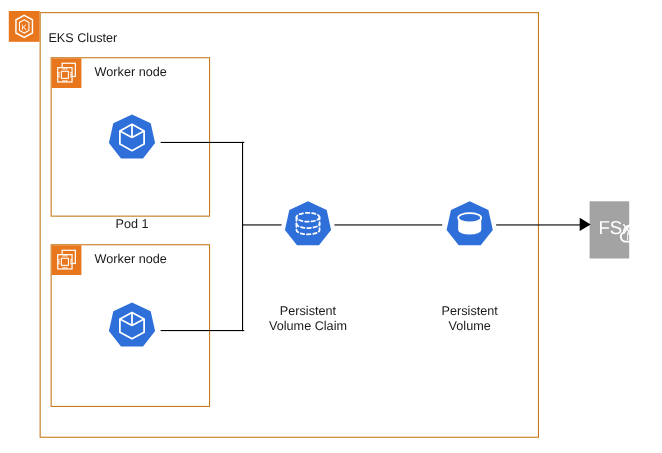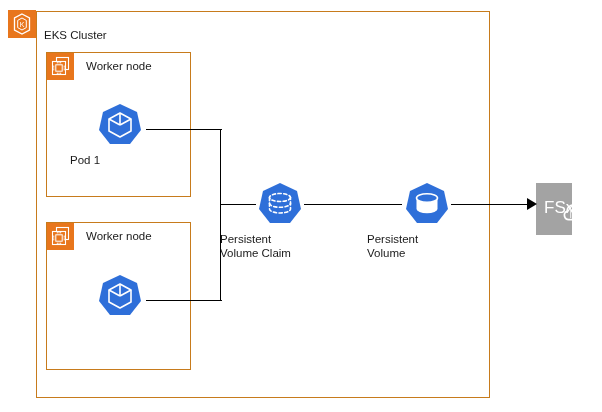--- a/index.html
+++ b/index.html
@@ -96,22 +96,24 @@
   #pod-1-node { left: 94px; top: 100px; }
   #pod-2-node { left: 94px; top: 271px; }
   #pvc-node   { left: 254px; top: 179px; }
   #pv-node    { left: 401px; top: 179px; }
 
   
   .node-caption {
     position: absolute;
     font-size: 11.5px;
     color: #1a1a1a;
+    text-align: center;
     line-height: 14px;
     white-space: pre-line;
+    margin-top: 44px;
   }
   #pod-1-caption { left: 70px; top: 153px; width: 100px; }
   #pod-2-caption { left: 70px; top: 324px; width: 100px; }
   #pvc-caption   { left: 220px; top: 232px; width: 120px; }
   #pv-caption    { left: 367px; top: 232px; width: 120px; }
 
   
   #fsx-node {
     position: absolute;
     left: 536px;

